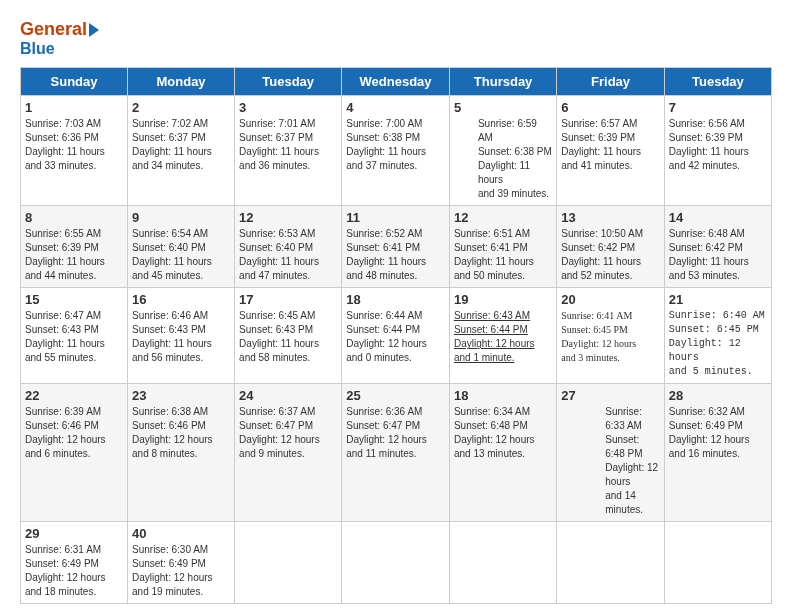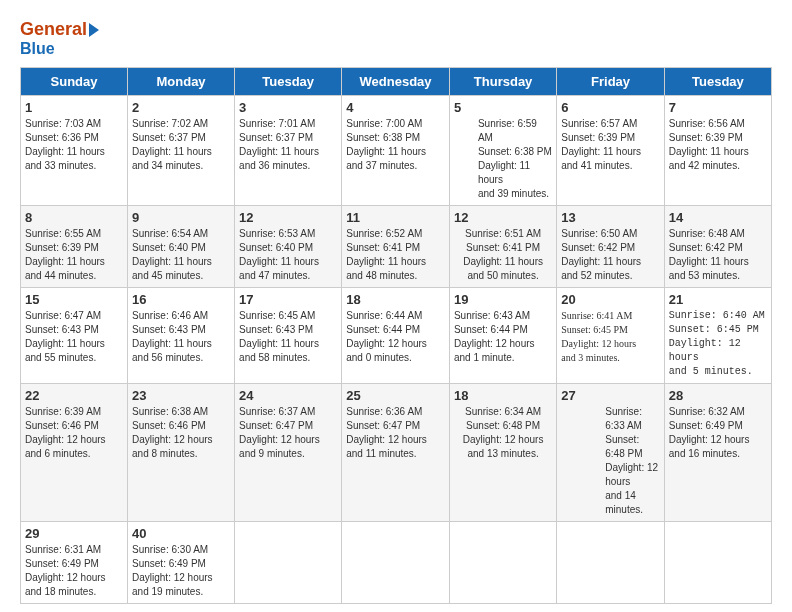--- a/index.html
+++ b/index.html
@@ -181,28 +181,28 @@
         </td>
         <td>
           <span class="day-number">11</span>
           <div class="day-info" style="white-space: pre-line;">Sunrise: 6:52 AM
 Sunset: 6:41 PM
 Daylight: 11 hours
 and 48 minutes.</div>
         </td>
         <td>
           <span class="day-number">12</span>
-          <div class="day-info" style="white-space: pre-line; text-align: center;">Sunrise: 6:51 AM
+          <div class="day-info" style="white-space: pre-line;">Sunrise: 6:51 AM
 Sunset: 6:41 PM
 Daylight: 11 hours
 and 50 minutes.</div>
         </td>
         <td>
           <span class="day-number">13</span>
-          <div class="day-info" style="white-space: pre-line;">Sunrise: 6:50 AM
+          <div class="day-info" style="white-space: pre-line;">Sunrise: 10:50 AM
 Sunset: 6:42 PM
 Daylight: 11 hours
 and 52 minutes.</div>
         </td>
         <td>
           <span class="day-number">14</span>
           <div class="day-info" style="white-space: pre-line;">Sunrise: 6:48 AM
 Sunset: 6:42 PM
 Daylight: 11 hours
 and 53 minutes.</div>
@@ -232,21 +232,21 @@
         </td>
         <td>
           <span class="day-number">18</span>
           <div class="day-info" style="white-space: pre-line;">Sunrise: 6:44 AM
 Sunset: 6:44 PM
 Daylight: 12 hours
 and 0 minutes.</div>
         </td>
         <td>
           <span class="day-number">19</span>
-          <div class="day-info" style="white-space: pre-line;">Sunrise: 6:43 AM
+          <div class="day-info" style="white-space: pre-line; text-decoration: underline;">Sunrise: 6:43 AM
 Sunset: 6:44 PM
 Daylight: 12 hours
 and 1 minute.</div>
         </td>
         <td>
           <span class="day-number">20</span>
           <div class="day-info" style="white-space: pre-line; font-family: Liberation Serif, serif;">Sunrise: 6:41 AM
 Sunset: 6:45 PM
 Daylight: 12 hours
 and 3 minutes.</div>
@@ -283,21 +283,21 @@
         </td>
         <td>
           <span class="day-number">25</span>
           <div class="day-info" style="white-space: pre-line;">Sunrise: 6:36 AM
 Sunset: 6:47 PM
 Daylight: 12 hours
 and 11 minutes.</div>
         </td>
         <td>
           <span class="day-number">18</span>
-          <div class="day-info" style="white-space: pre-line; text-align: center;">Sunrise: 6:34 AM
+          <div class="day-info" style="white-space: pre-line;">Sunrise: 6:34 AM
 Sunset: 6:48 PM
 Daylight: 12 hours
 and 13 minutes.</div>
         </td>
         <td>
           <span class="day-number">27</span>
           <div class="day-info" style="white-space: pre-line; margin-left: 44px;">Sunrise: 6:33 AM
 Sunset: 6:48 PM
 Daylight: 12 hours
 and 14 minutes.</div>

